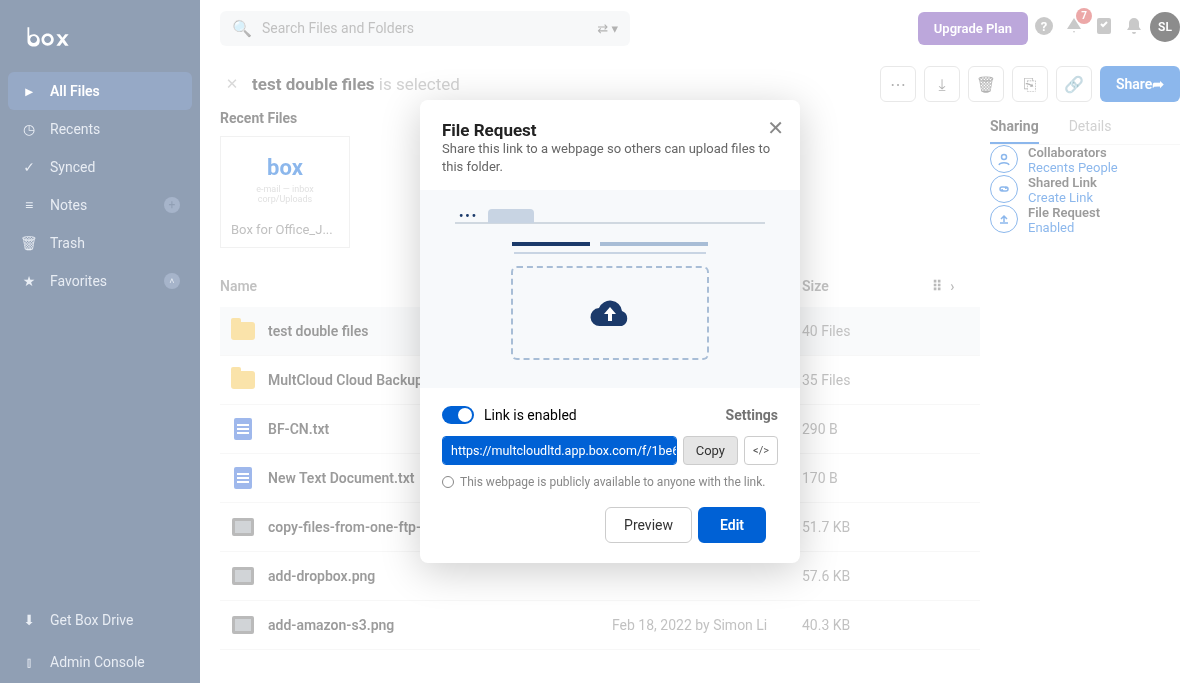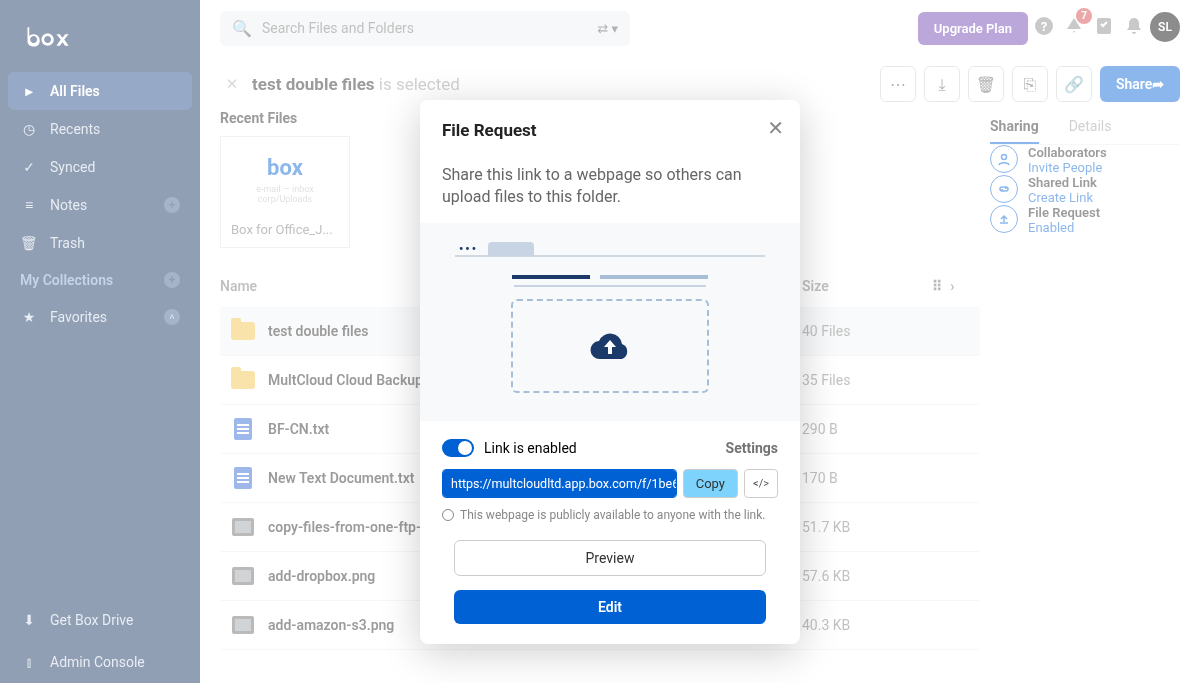--- a/index.html
+++ b/index.html
@@ -73,43 +73,43 @@
 .rp-icon { width: 28px; height: 28px; border: 1.5px solid #0061d5; border-radius: 50%; display: flex; align-items: center; justify-content: center; color: #0061d5; flex-shrink: 0; }
 .rp-title { font-size: 13px; font-weight: 600; color: #222; }
 .rp-link { font-size: 13px; color: #0061d5; cursor: pointer; }
 
 
 .overlay { position: absolute; inset: 0; background: rgba(255,255,255,0.55); }
 .modal { position: absolute; top: 100px; left: 420px; width: 380px; background: #fff; border-radius: 8px; box-shadow: 0 8px 40px rgba(0,0,0,0.2); overflow: hidden; }
 .modal-head { padding: 20px 22px 14px; }
 .modal-title { font-size: 17px; font-weight: 700; color: #222; }
 .modal-close { position: absolute; top: 16px; right: 16px; font-size: 20px; color: #888; cursor: pointer; }
-.modal-desc { font-size: 16px; color: #666; margin-top: 24px; line-height: 1.4; }
+.modal-desc { font-size: 13px; color: #666; margin-top: 0; line-height: 1.4; }
 .illus { background: #f7f9fb; padding: 20px 0 28px; display: flex; flex-direction: column; align-items: center; }
 .browser-bar { width: 310px; height: 14px; border-bottom: 2px solid #d0d8e0; display: flex; align-items: center; }
 .tab-dots { font-size: 12px; color: #1b3a6a; letter-spacing: 2px; margin-left: 4px; font-weight: 700; }
 .tab-shape { width: 46px; height: 14px; background: #c8d4e3; border-radius: 4px 4px 0 0; margin-left: 10px; }
 .content-lines { margin-top: 18px; display: flex; gap: 10px; }
 .line1 { width: 78px; height: 4px; background: #1b3a6a; }
 .line2 { width: 108px; height: 4px; background: #a8bdd6; }
 .line3 { width: 192px; height: 2px; background: #c8d4e3; margin-top: 6px; align-self: center; }
 .drop-zone { width: 198px; height: 94px; border: 2px dashed #a8bdd6; border-radius: 6px; margin-top: 12px; display: flex; align-items: center; justify-content: center; }
 .cloud-up { width: 44px; height: 32px; }
 .modal-body { padding: 18px 22px; }
 .toggle-row { display: flex; align-items: center; font-size: 14px; }
 .toggle { width: 32px; height: 18px; background: #0061d5; border-radius: 10px; position: relative; margin-right: 10px; cursor: pointer; }
 .toggle::after { content: ''; position: absolute; top: 2px; right: 2px; width: 14px; height: 14px; background: #fff; border-radius: 50%; }
 .settings-link { margin-left: auto; color: #737373; cursor: pointer; font-weight: bold; }
 .url-row { display: flex; gap: 6px; margin-top: 12px; }
 .url-box { flex: 1; border: 1px solid #0061d5; border-radius: 4px; padding: 6px 8px; font-size: 13px; color: #fff; background: #0061d5; overflow: hidden; white-space: nowrap; }
-.copy-btn { border: 1px solid #ccc; border-radius: 4px; padding: 6px 12px; background: #7dd3fc; font-size: 13px; cursor: pointer; color: #333; }
+.copy-btn { border: 1px solid #ccc; border-radius: 4px; padding: 6px 12px; background: #e5e5e5; font-size: 13px; cursor: pointer; color: #333; }
 .embed-btn { border: 1px solid #ccc; border-radius: 4px; width: 34px; display: flex; align-items: center; justify-content: center; font-size: 11px; color: #555; background: #fff; cursor: pointer; }
 .public-note { font-size: 12px; color: #888; margin-top: 10px; display: flex; align-items: center; gap: 6px; }
 .globe { width: 12px; height: 12px; border: 1px solid #888; border-radius: 50%; position: relative; display: inline-block; }
-.modal-foot { padding: 0 34px 20px; display: flex; justify-content: flex-end; gap: 14px; flex-direction: column; }
+.modal-foot { padding: 0 34px 20px; display: flex; justify-content: flex-end; gap: 6px; }
 .btn-secondary { border: 1px solid #ccc; background: #fff; padding: 9px 18px; border-radius: 6px; font-size: 14px; cursor: pointer; color: #333; }
 .btn-primary { background: #0061d5; color: #fff; border: none; padding: 9px 22px; border-radius: 6px; font-size: 14px; font-weight: 600; cursor: pointer; }
 </style>
 </head>
 <body>
 
 <div class="sidebar">
   <div class="logo">
     <svg viewBox="0 0 62 32">
         <path d="M4 6v16c0 3 2 6 7 6s7-3 7-7-3-7-7-7c-2 0-4 1-5 2V6H4zm7 10c2 0 4 2 4 4s-2 4-4 4-4-2-4-4 2-4 4-4zm16-3c-4 0-7 3-7 7s3 7 7 7 7-3 7-7-3-7-7-7zm0 3c2 0 4 2 4 4s-2 4-4 4-4-2-4-4 2-4 4-4zm10-2l5 6-5 7h4l3-4 3 4h4l-5-7 5-6h-4l-3 4-3-4h-4z"></path>
@@ -128,24 +128,20 @@
     <span>Synced</span>
   </div>
   <div class="nav-item">
     <span class="icon">≡</span>
     <span>Notes</span>
     <span class="add-circle" style="margin-left:auto">+</span>
   </div>
   <div class="nav-item">
     <span class="icon">🗑</span>
     <span>Trash</span>
-  </div>
-  <div class="nav-section">
-    <span>My Collections</span>
-    <span class="add-circle">+</span>
   </div>
   <div class="nav-item">
     <span class="icon">★</span>
     <span>Favorites</span>
     <span class="chev-circle" style="margin-left:auto">˄</span>
   </div>
   <div class="nav-footer">
     <div class="nav-item">
       <span class="icon">⬇</span>
       <span>Get Box Drive</span>
@@ -294,21 +290,21 @@
   </div>
   <div class="rp-item">
     <div class="rp-icon">
         <svg width="14" height="14" viewBox="0 0 14 14" fill="none" stroke="#0061d5" stroke-width="1.5">
           <circle cx="7" cy="5" r="2.5"></circle>
           <path d="M2 13c1-3 9-3 10 0"></path>
         </svg>
       </div>
     <div>
       <div class="rp-title">Collaborators</div>
-      <div class="rp-link">Invite People</div>
+      <div class="rp-link">Recents People</div>
     </div>
   </div>
   <div class="rp-item">
     <div class="rp-icon">
         <svg width="14" height="14" viewBox="0 0 14 14" fill="none" stroke="#0061d5" stroke-width="1.5">
           <path d="M5 7a2 2 0 002 2h2a2 2 0 000-4H8 M9 7a2 2 0 00-2-2H5a2 2 0 000 4h1"></path>
         </svg>
       </div>
     <div>
       <div class="rp-title">Shared Link</div>

